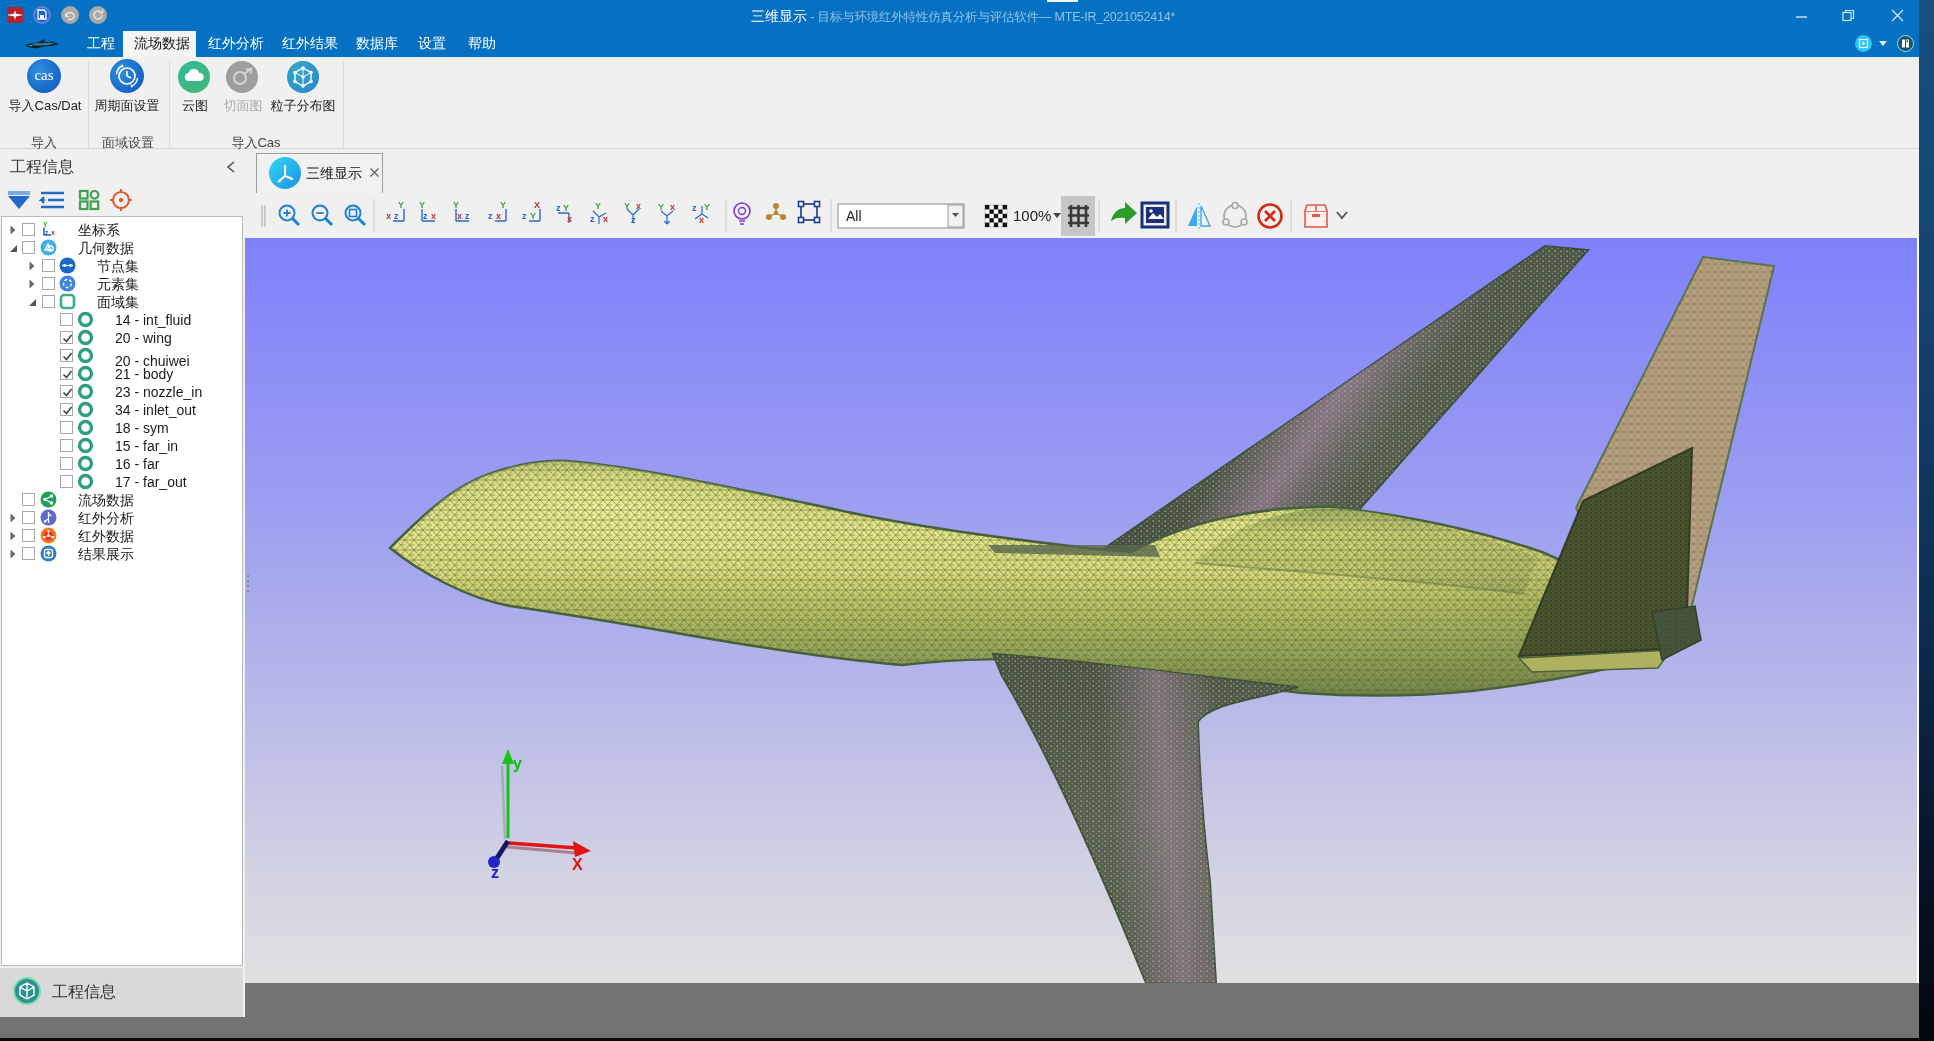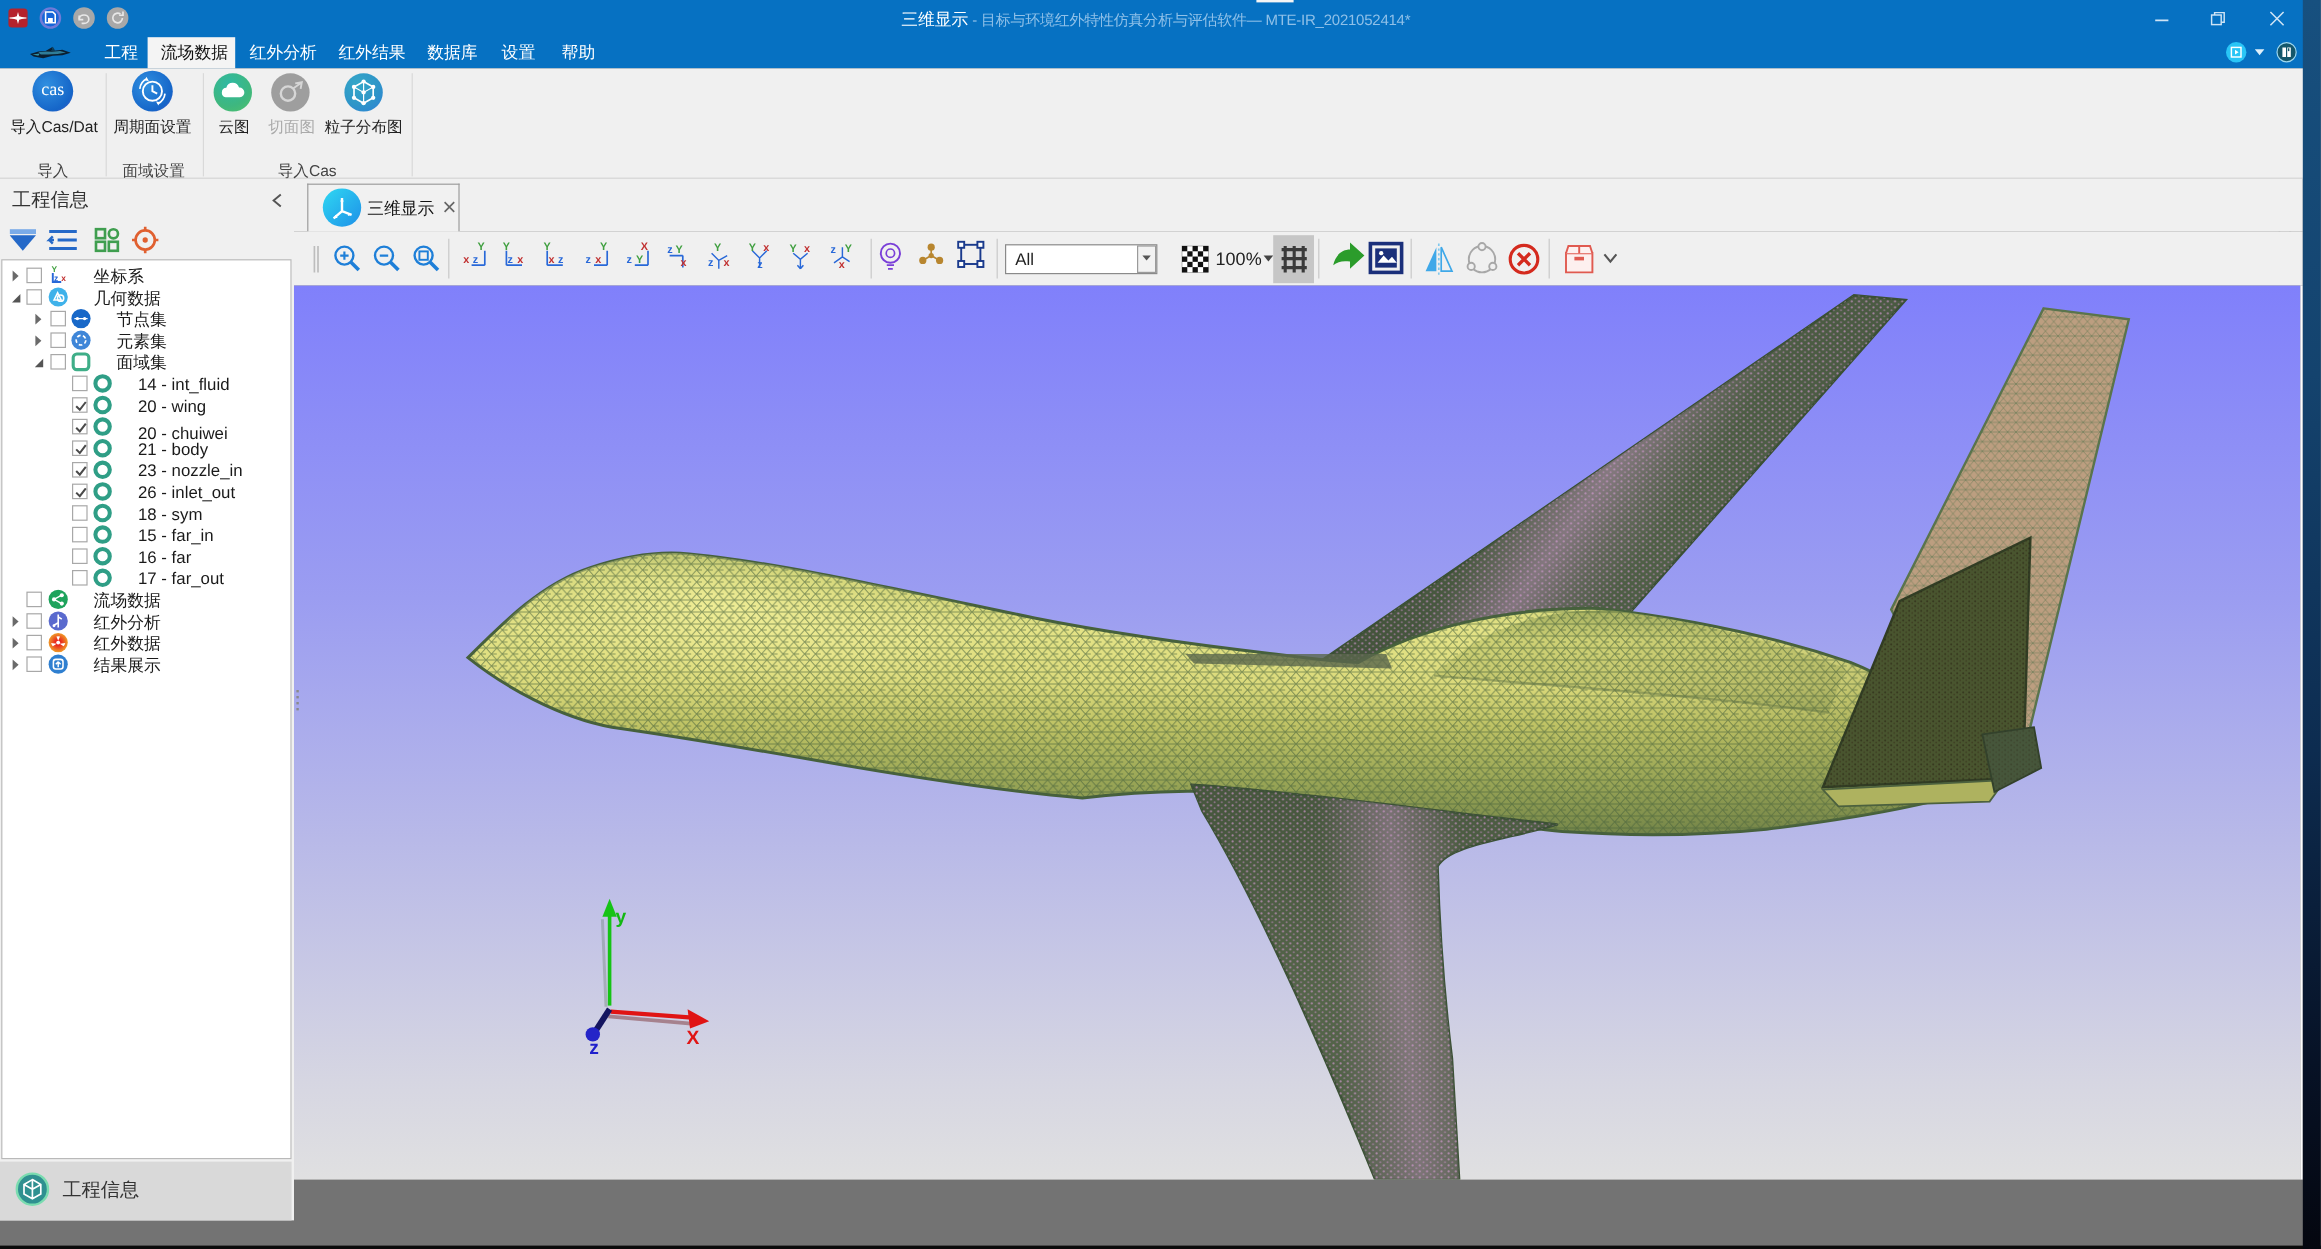--- a/index.html
+++ b/index.html
@@ -665,21 +665,21 @@
             </svg></div>
           <div class="abs" style="left:113px;top:1px">23 - nozzle_in</div>
         </div>
       <div class="trow" style="top:184px">
           <div class="cb" style="left:58px"><svg width="13" height="13" viewBox="0 0 13 13">
               <path d="M2.5 6.5 L5.5 9.5 L10.5 3" fill="none" stroke="#4a4a4a" stroke-width="1.7"></path>
             </svg></div>
           <div class="abs" style="left:75px;top:0px;width:17px;height:17px"><svg width="17" height="17" viewBox="0 0 17 17">
               <circle cx="8.5" cy="8.5" r="6" fill="none" stroke="#2f9e86" stroke-width="3.4"></circle>
             </svg></div>
-          <div class="abs" style="left:113px;top:1px">26 - inlet_out</div>
+          <div class="abs" style="left:113px;top:1px">34 - inlet_out</div>
         </div>
       <div class="trow" style="top:202px">
           <div class="cb" style="left:58px"></div>
           <div class="abs" style="left:75px;top:0px;width:17px;height:17px"><svg width="17" height="17" viewBox="0 0 17 17">
               <circle cx="8.5" cy="8.5" r="6" fill="none" stroke="#2f9e86" stroke-width="3.4"></circle>
             </svg></div>
           <div class="abs" style="left:113px;top:1px">18 - sym</div>
         </div>
       <div class="trow" style="top:220px">
           <div class="cb" style="left:58px"></div>

